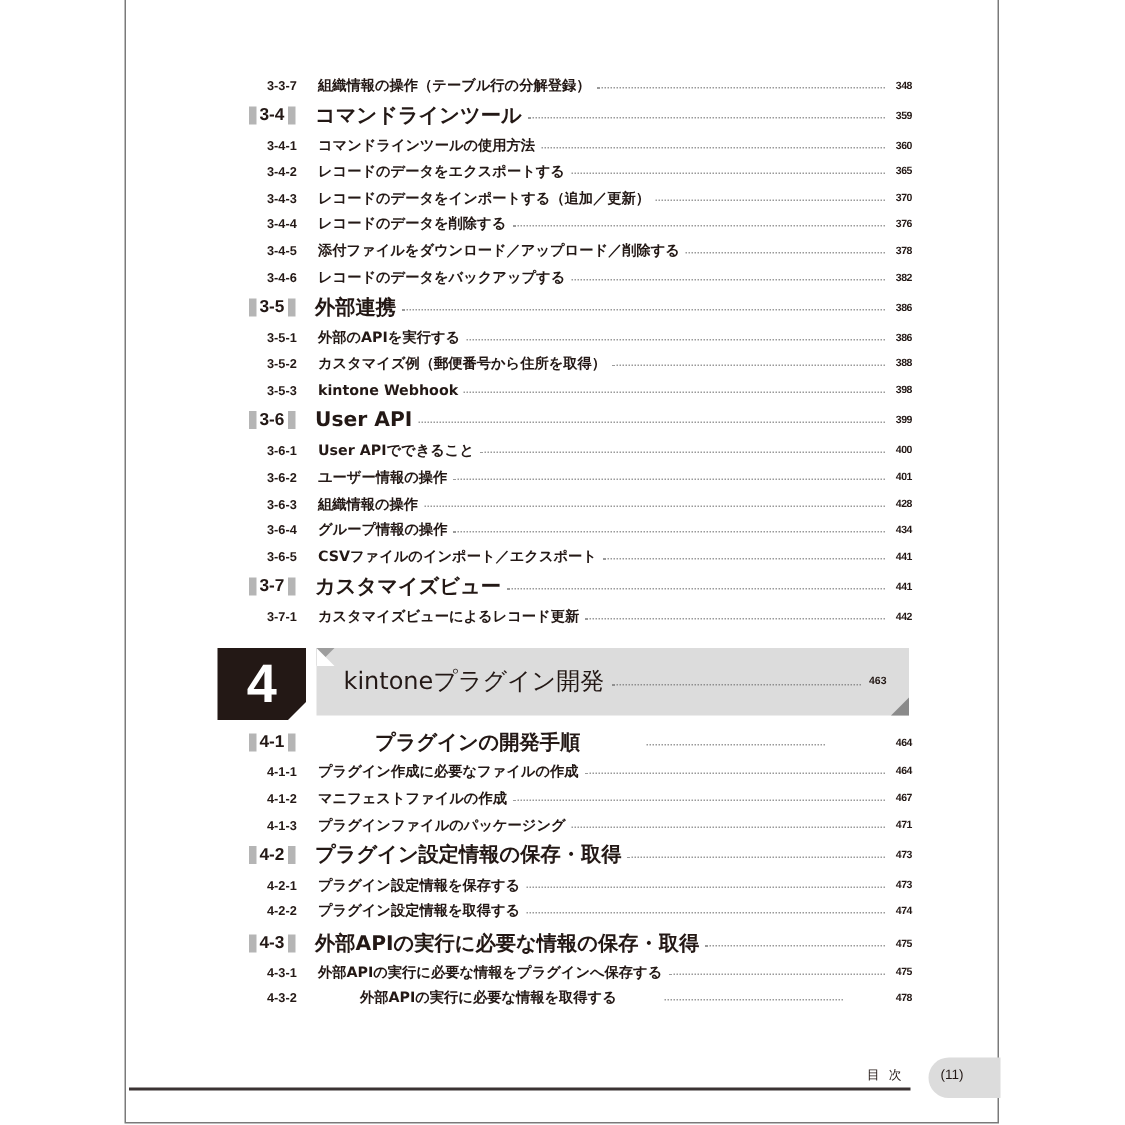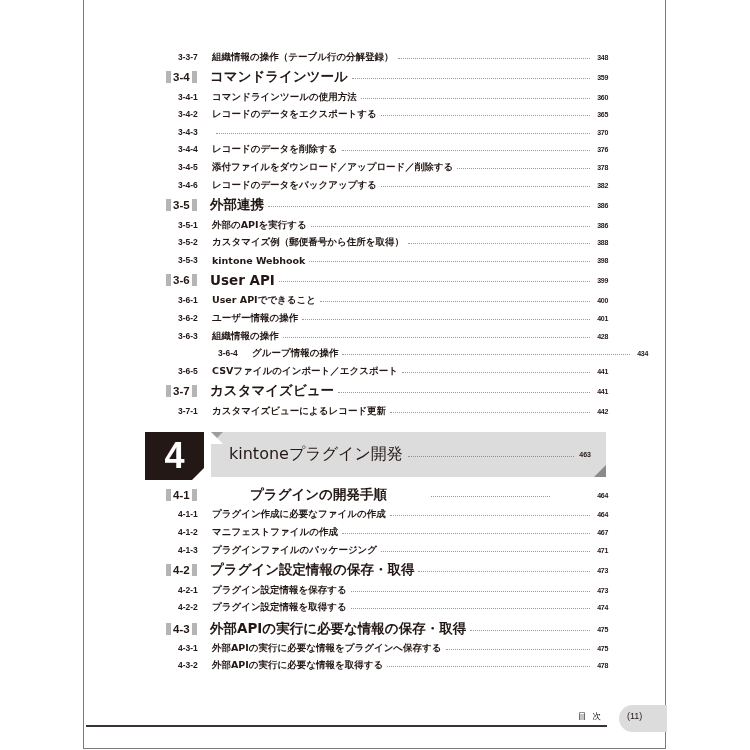--- a/index.html
+++ b/index.html
@@ -85,20 +85,21 @@
     <span class="page-no">360</span>
   </div>
 <div class="row sub" style="top: 106px;">
     <span class="num">3-4-2</span>
     <span class="title">レコードのデータをエクスポートする</span>
     <span class="leader"></span>
     <span class="page-no">365</span>
   </div>
 <div class="row sub" style="top: 124px;">
     <span class="num">3-4-3</span>
+    <span class="title">レコードのデータをインポートする（追加／更新）</span>
     <span class="leader"></span>
     <span class="page-no">370</span>
   </div>
 <div class="row sub" style="top: 141px;">
     <span class="num">3-4-4</span>
     <span class="title">レコードのデータを削除する</span>
     <span class="leader"></span>
     <span class="page-no">376</span>
   </div>
 <div class="row sub" style="top: 159px;">
@@ -162,21 +163,21 @@
     <span class="title">ユーザー情報の操作</span>
     <span class="leader"></span>
     <span class="page-no">401</span>
   </div>
 <div class="row sub" style="top: 328px;">
     <span class="num">3-6-3</span>
     <span class="title">組織情報の操作</span>
     <span class="leader"></span>
     <span class="page-no">428</span>
   </div>
-<div class="row sub" style="top: 345px; margin-left: 40px;">
+<div class="row sub" style="top: 345px;">
     <span class="num">3-6-4</span>
     <span class="title">グループ情報の操作</span>
     <span class="leader"></span>
     <span class="page-no">434</span>
   </div>
 <div class="row sub" style="top: 363px;">
     <span class="num">3-6-5</span>
     <span class="title">CSVファイルのインポート／エクスポート</span>
     <span class="leader"></span>
     <span class="page-no">441</span>
@@ -256,18 +257,18 @@
     <span class="title">外部APIの実行に必要な情報の保存・取得</span>
     <span class="leader"></span>
     <span class="page-no">475</span>
   </div>
 <div class="row sub" style="top: 640px;">
     <span class="num">4-3-1</span>
     <span class="title">外部APIの実行に必要な情報をプラグインへ保存する</span>
     <span class="leader"></span>
     <span class="page-no">475</span>
   </div>
-<div class="row sub" style="top: 657px;">
+<div class="row sub" style="top: 657px; gap: 28px;">
     <span class="num">4-3-2</span>
     <span class="title">外部APIの実行に必要な情報を取得する</span>
     <span class="leader"></span>
     <span class="page-no">478</span>
   </div>
 
 </body></html>

